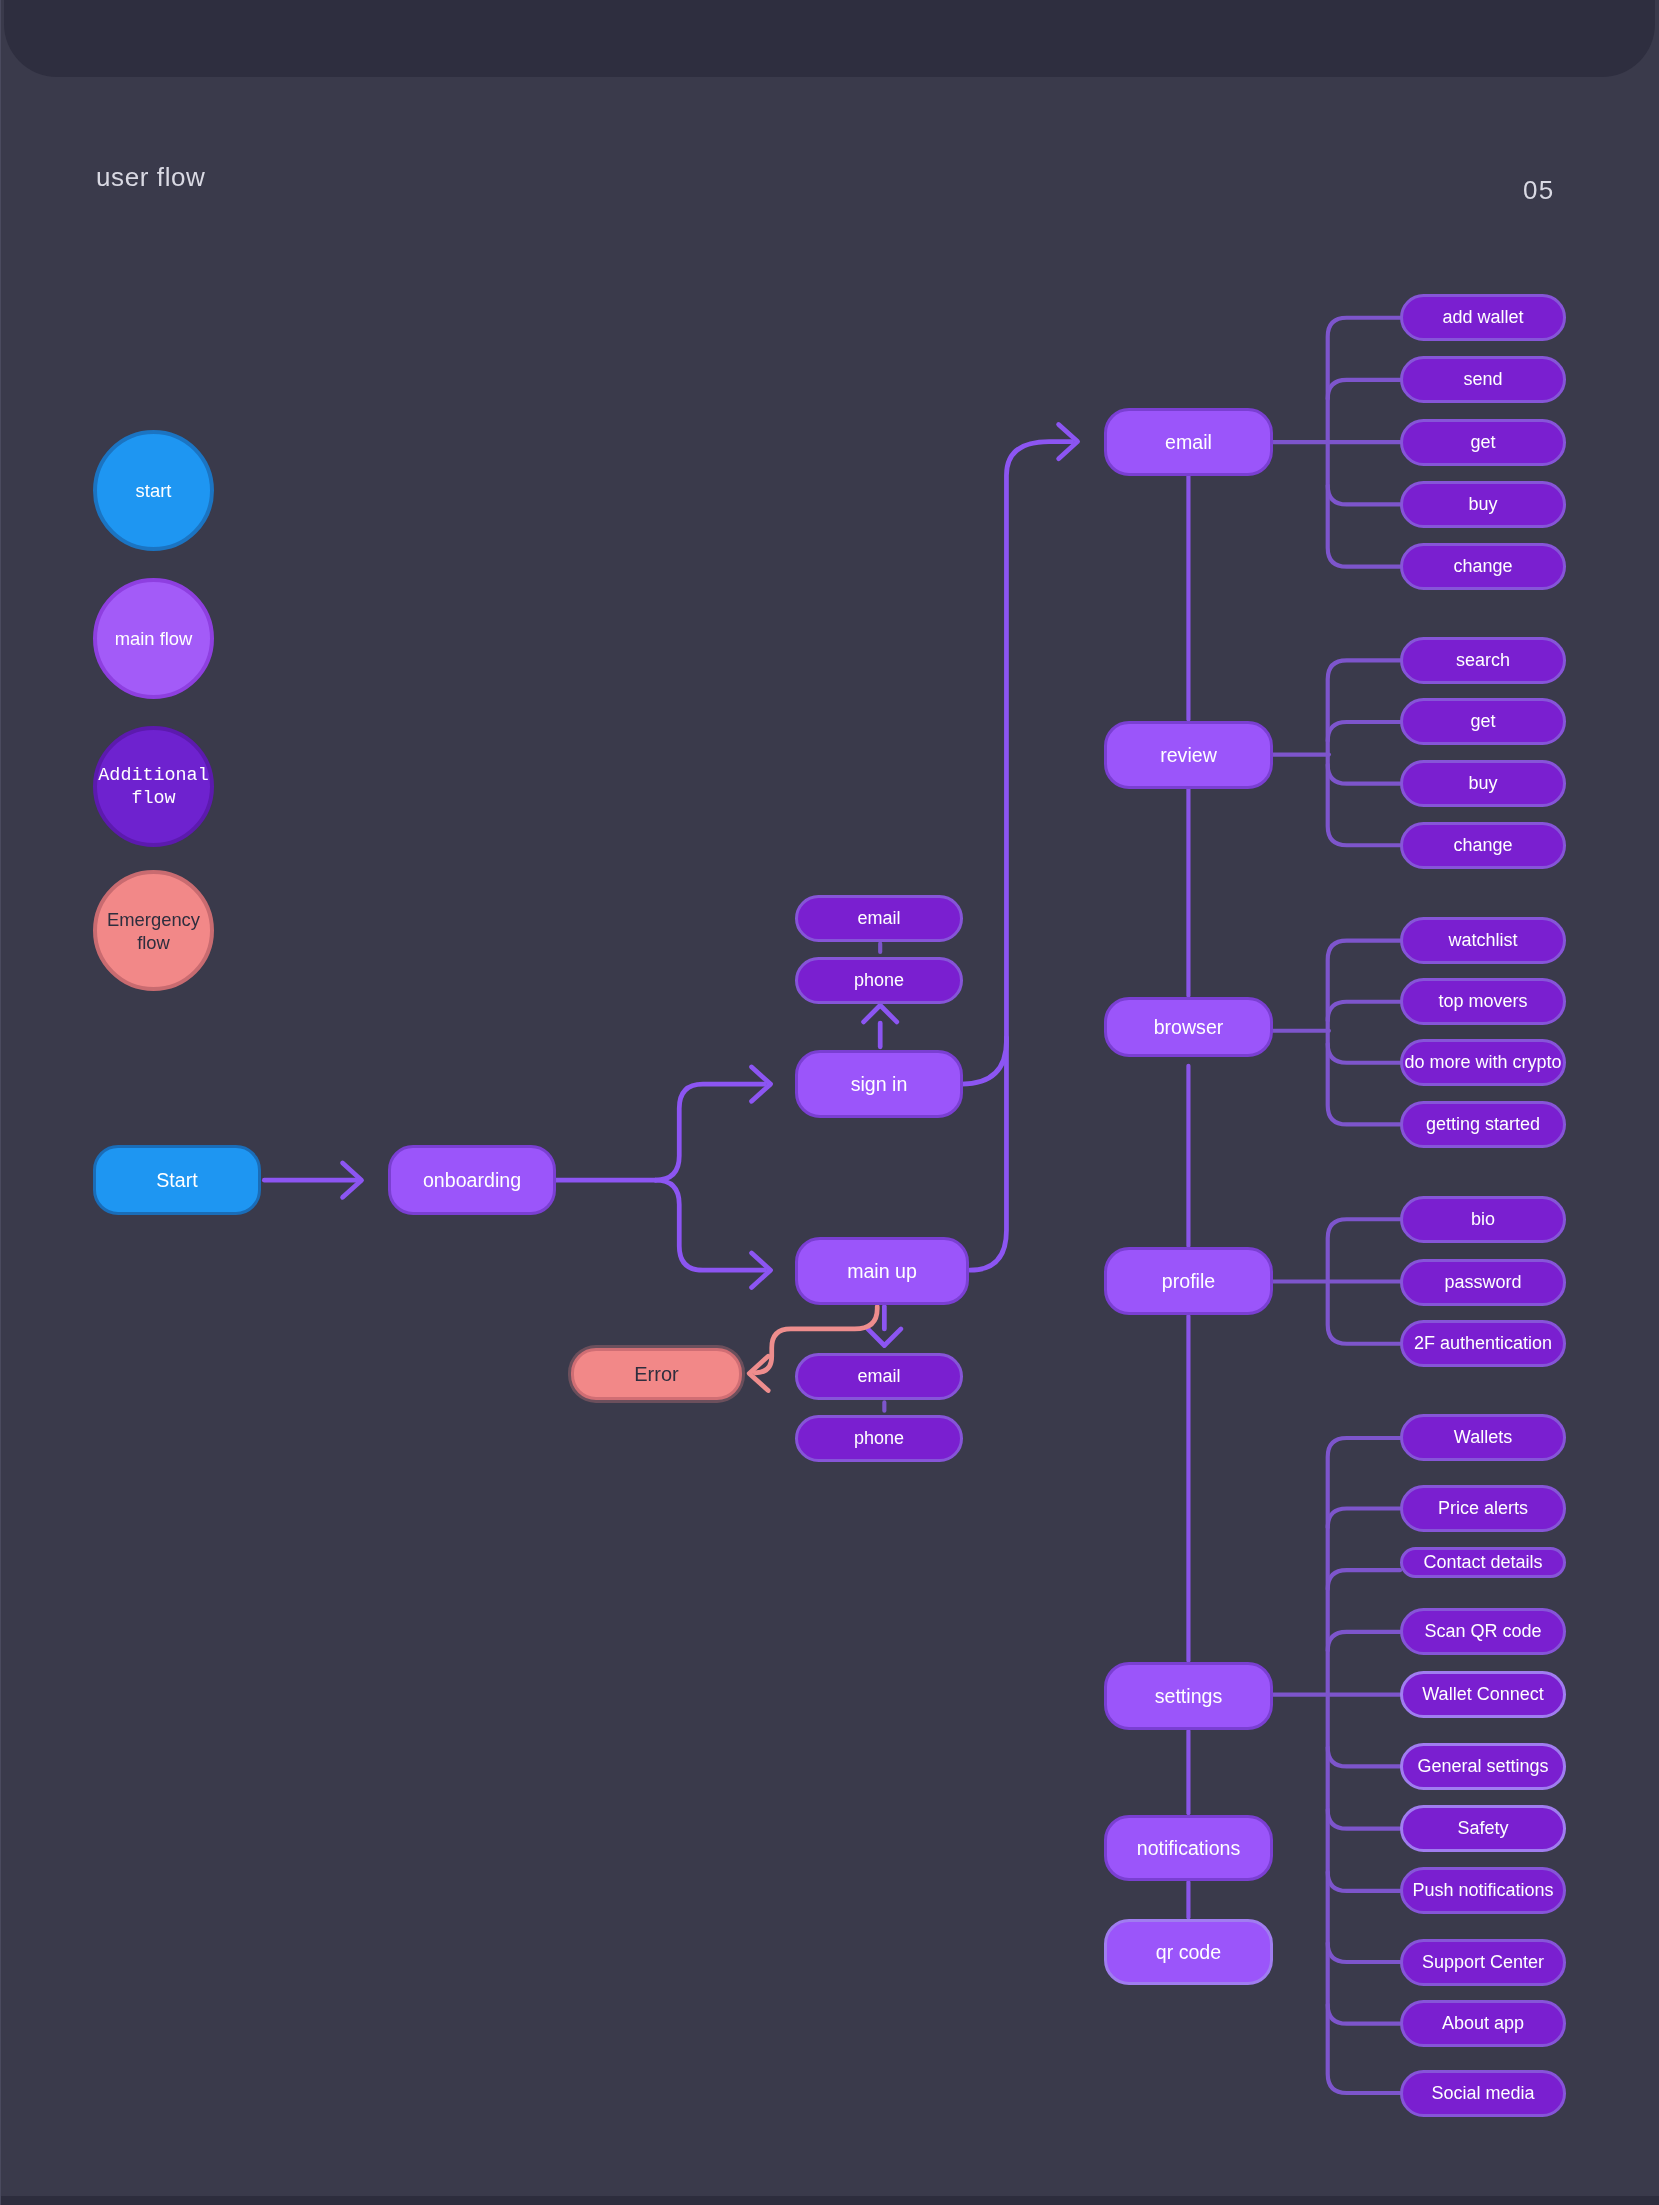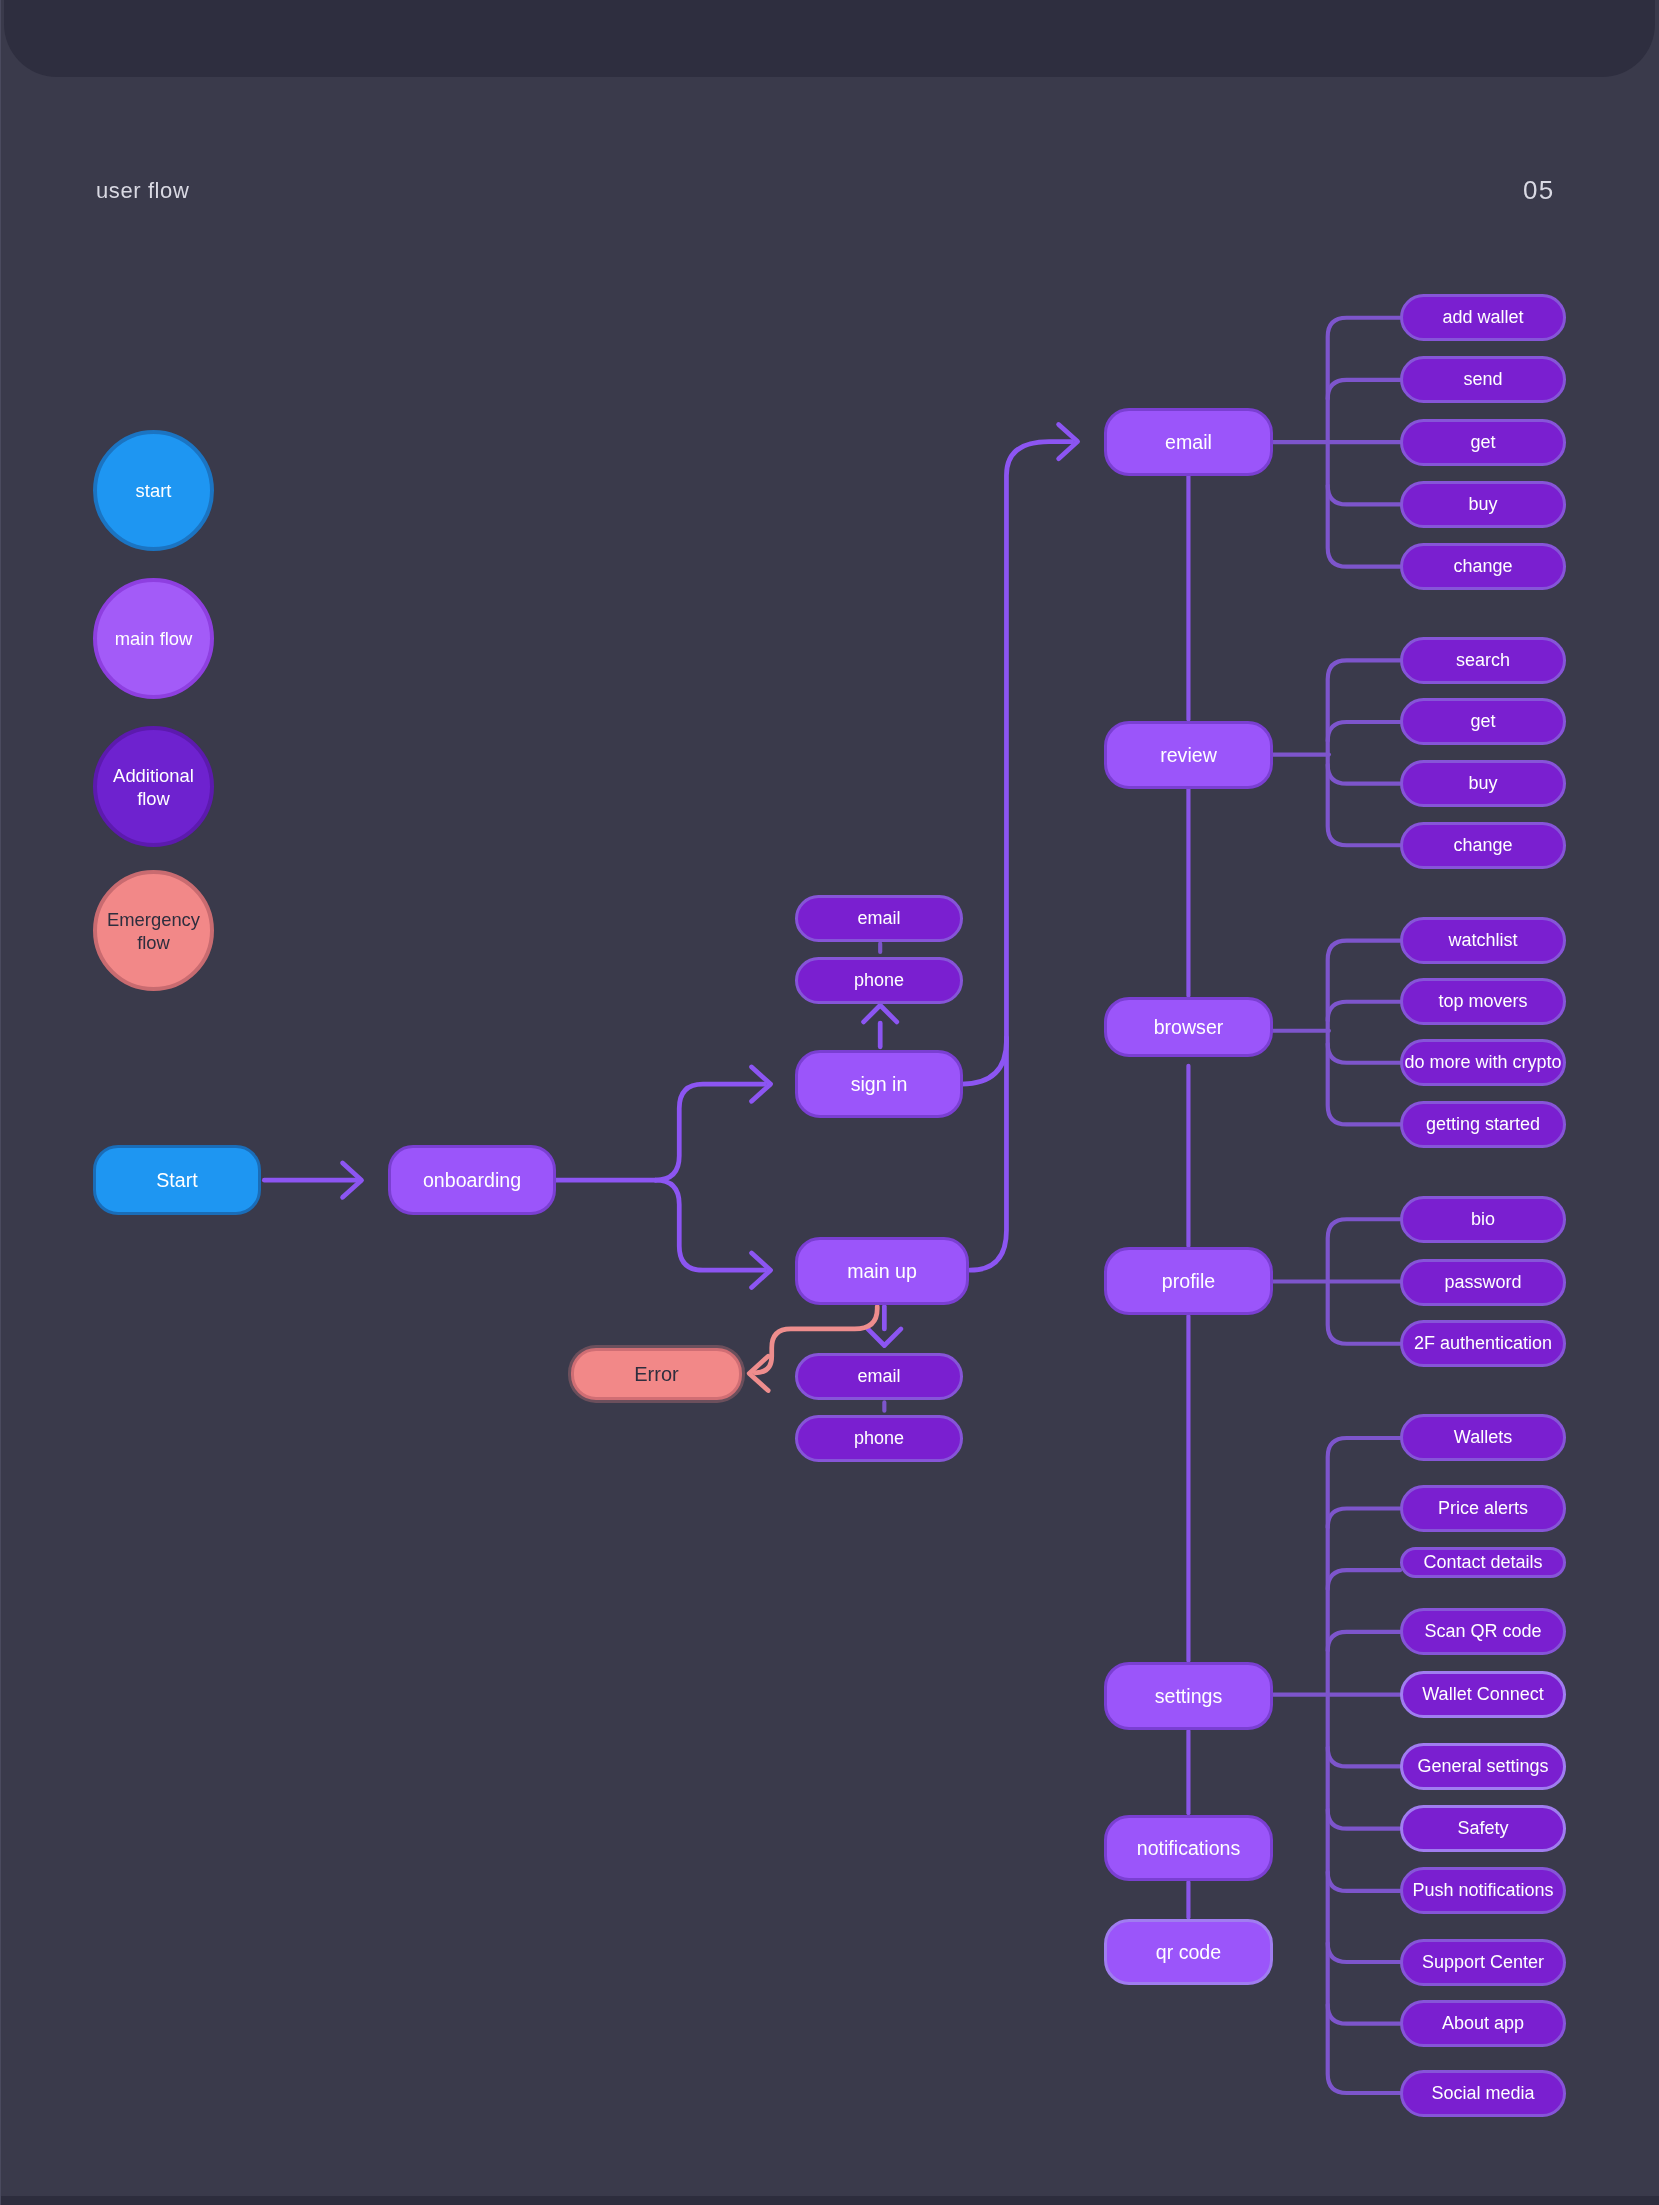--- a/index.html
+++ b/index.html
@@ -22,22 +22,22 @@
     position:absolute;left:3px;right:4.7px;top:0;height:77px;
     background:var(--topbar);
     border-radius:0 0 53px 53px;
     z-index:0;
   }
   .bottombar{
     position:absolute;left:0;right:0;bottom:0;height:9px;
     background:var(--bottombar);z-index:0;
   }
   .page-title{
-    position:absolute;left:95px;top:178px;
-    font-size:22px;color:var(--header_text);letter-spacing:0.6px;z-index:3;
+    position:absolute;left:95px;top:162px;
+    font-size:26px;color:var(--header_text);letter-spacing:0.6px;z-index:3;
   }
   .page-number{
     position:absolute;left:1522px;top:175px;width:65px;
     font-size:26px;font-weight:300;color:var(--header_text);letter-spacing:1.2px;z-index:3;
   }
   svg.wires{position:absolute;left:0;top:0;z-index:1;}
   svg.wires path{fill:none;stroke-linecap:round;stroke-linejoin:round;}
   .p-bright{stroke:var(--line_main);stroke-width:8;}
   .p-branch{stroke:var(--line_branch);stroke-width:7;}
   .p-trunk{stroke:var(--line_trunk);stroke-width:7;}
@@ -142,21 +142,21 @@
     <path class="p-branch" d="M2238 2948 Q2238 2980 2270 2980 H2360"></path>
     <path class="p-branch" d="M2238 3053 Q2238 3085 2270 3085 H2360"></path>
     <path class="p-branch" d="M2238 3158 Q2238 3190 2270 3190 H2360"></path>
     <path class="p-branch" d="M2238 3278 Q2238 3310 2270 3310 H2360"></path>
     <path class="p-branch" d="M2238 3382 Q2238 3414 2270 3414 H2360"></path>
   </g>
 </svg>
 
 <div class="circle c-start" style="left:92px;top:430px;">start</div>
 <div class="circle c-main" style="left:92px;top:578px;">main flow</div>
-<div class="circle c-add" style="left:92px;top:726px;">Additional
+<div class="circle c-add" style="left:92px;top:726px;font-family:Liberation Mono, monospace;">Additional
 flow</div>
 <div class="circle c-emg" style="left:92px;top:870px;">Emergency
 flow</div>
 
 <div class="node blue" style="left:92px;top:1145px;width:168px;height:70px;">Start</div>
 <div class="node light" style="left:387px;top:1145px;width:168px;height:70px;">onboarding</div>
 <div class="node light" style="left:794px;top:1050px;width:168px;height:68px;">sign in</div>
 <div class="node dark" style="left:794px;top:895px;width:168px;height:47px;">email</div>
 <div class="node dark" style="left:794px;top:957px;width:168px;height:47px;">phone</div>
 <div class="node light" style="left:794px;top:1237px;width:174px;height:68px;">main up</div>

